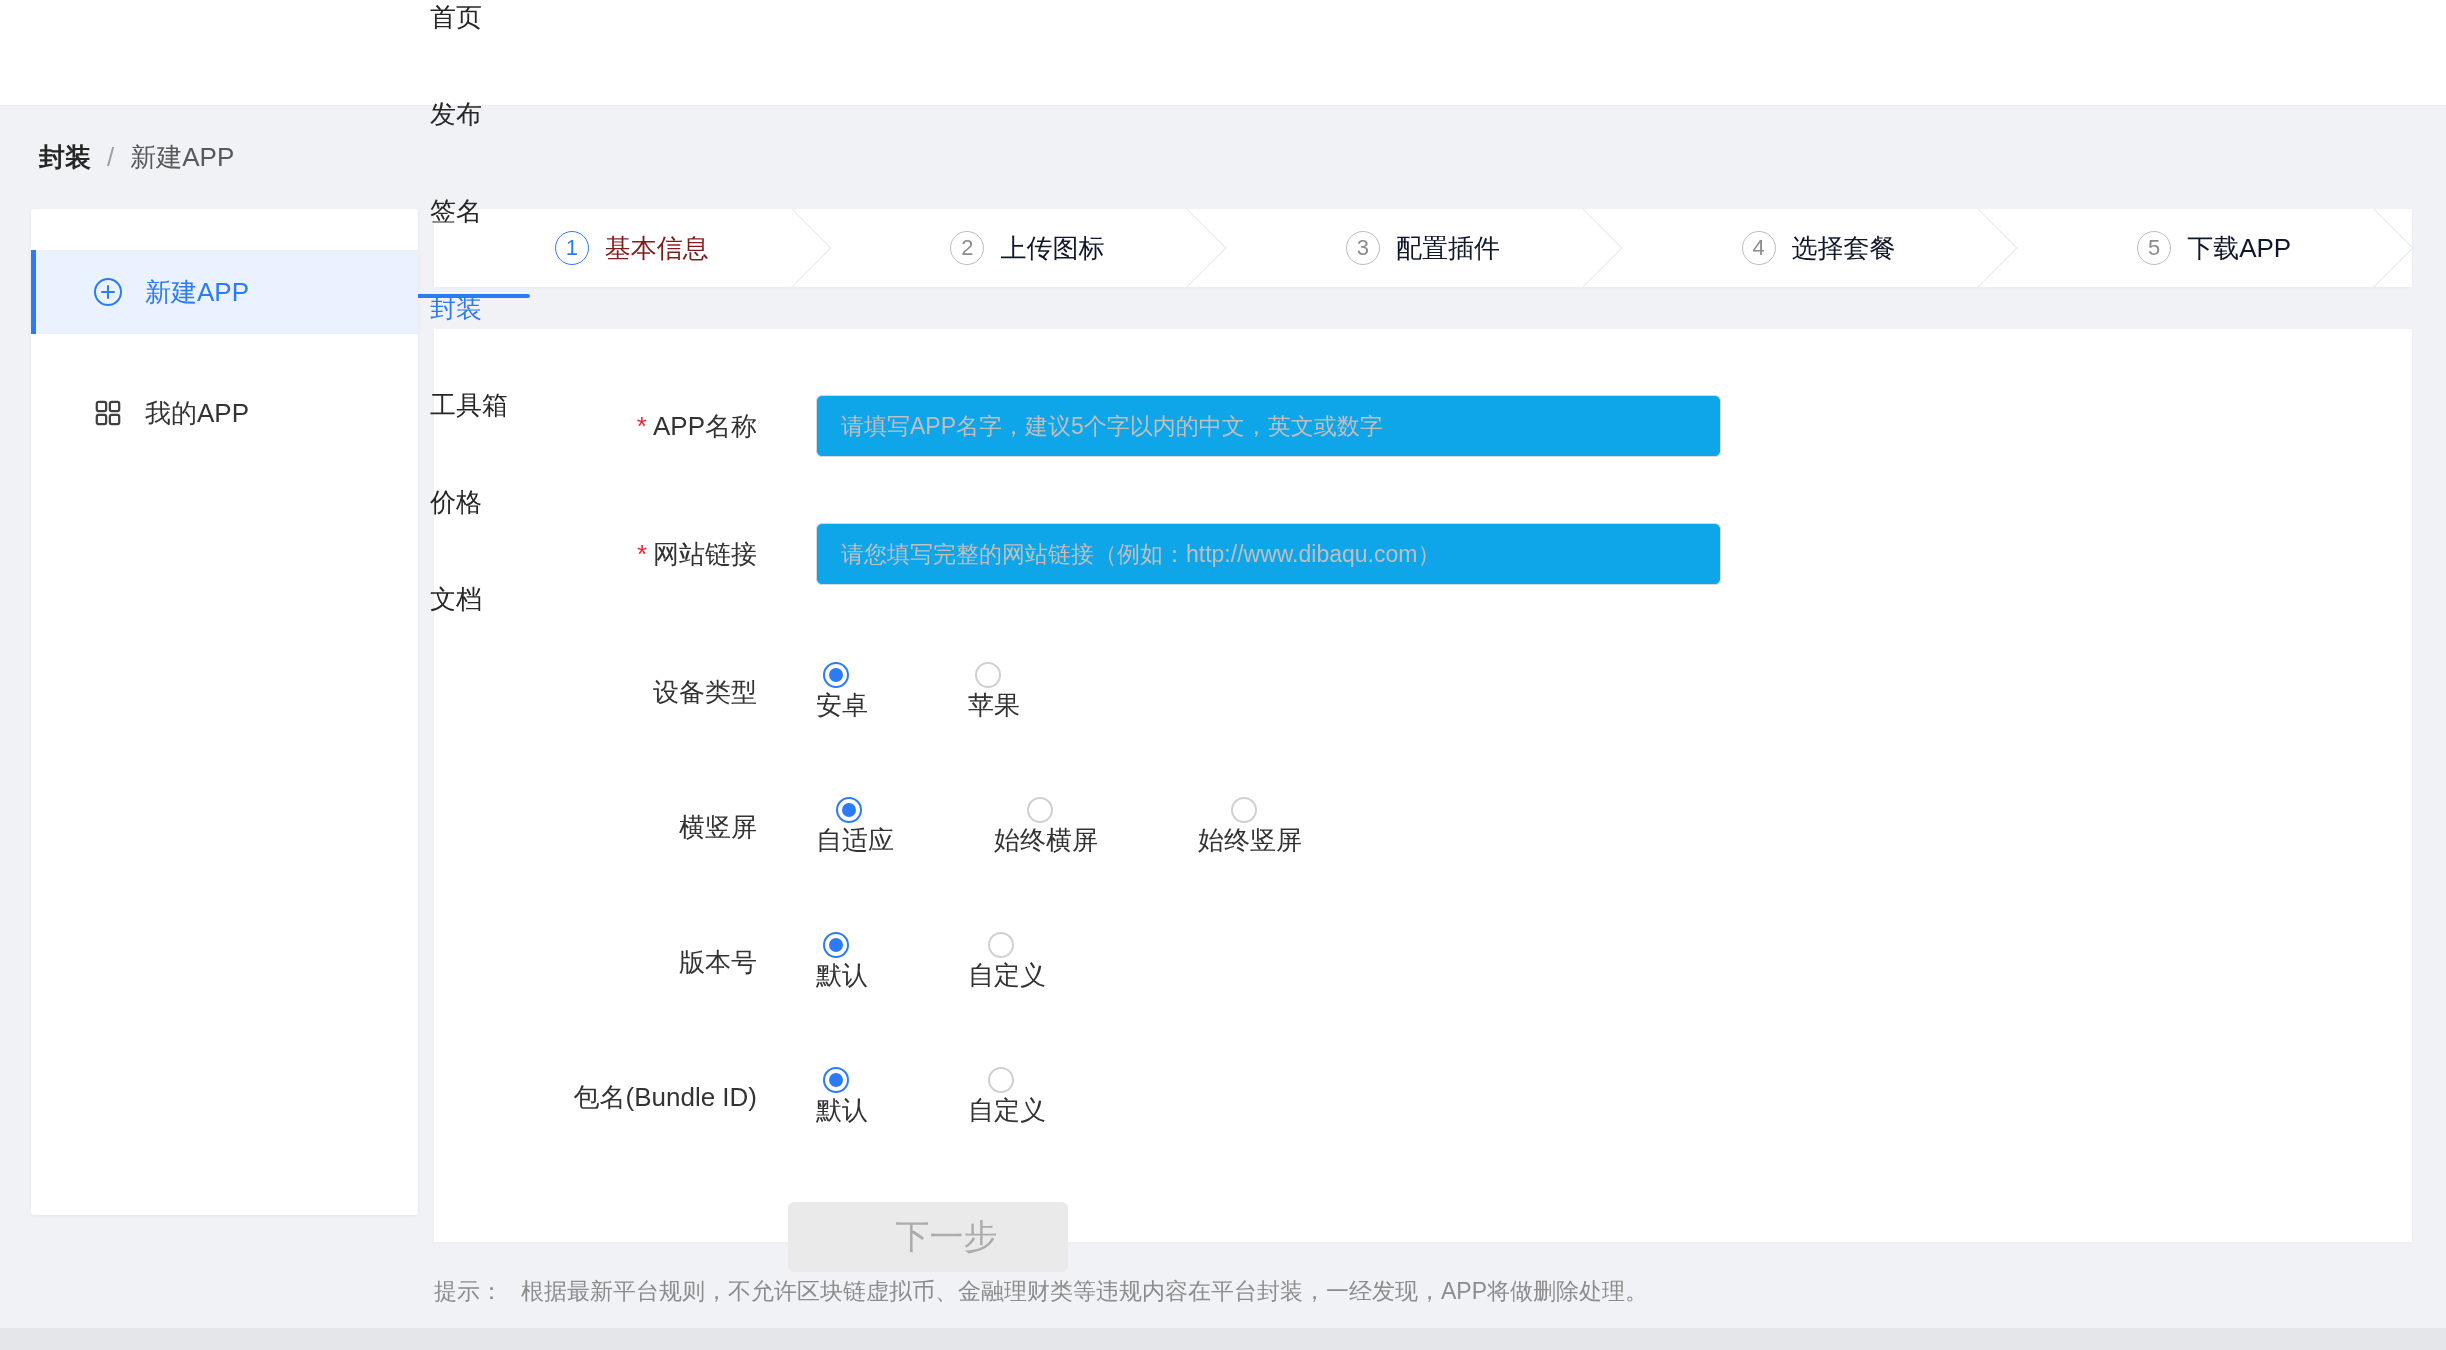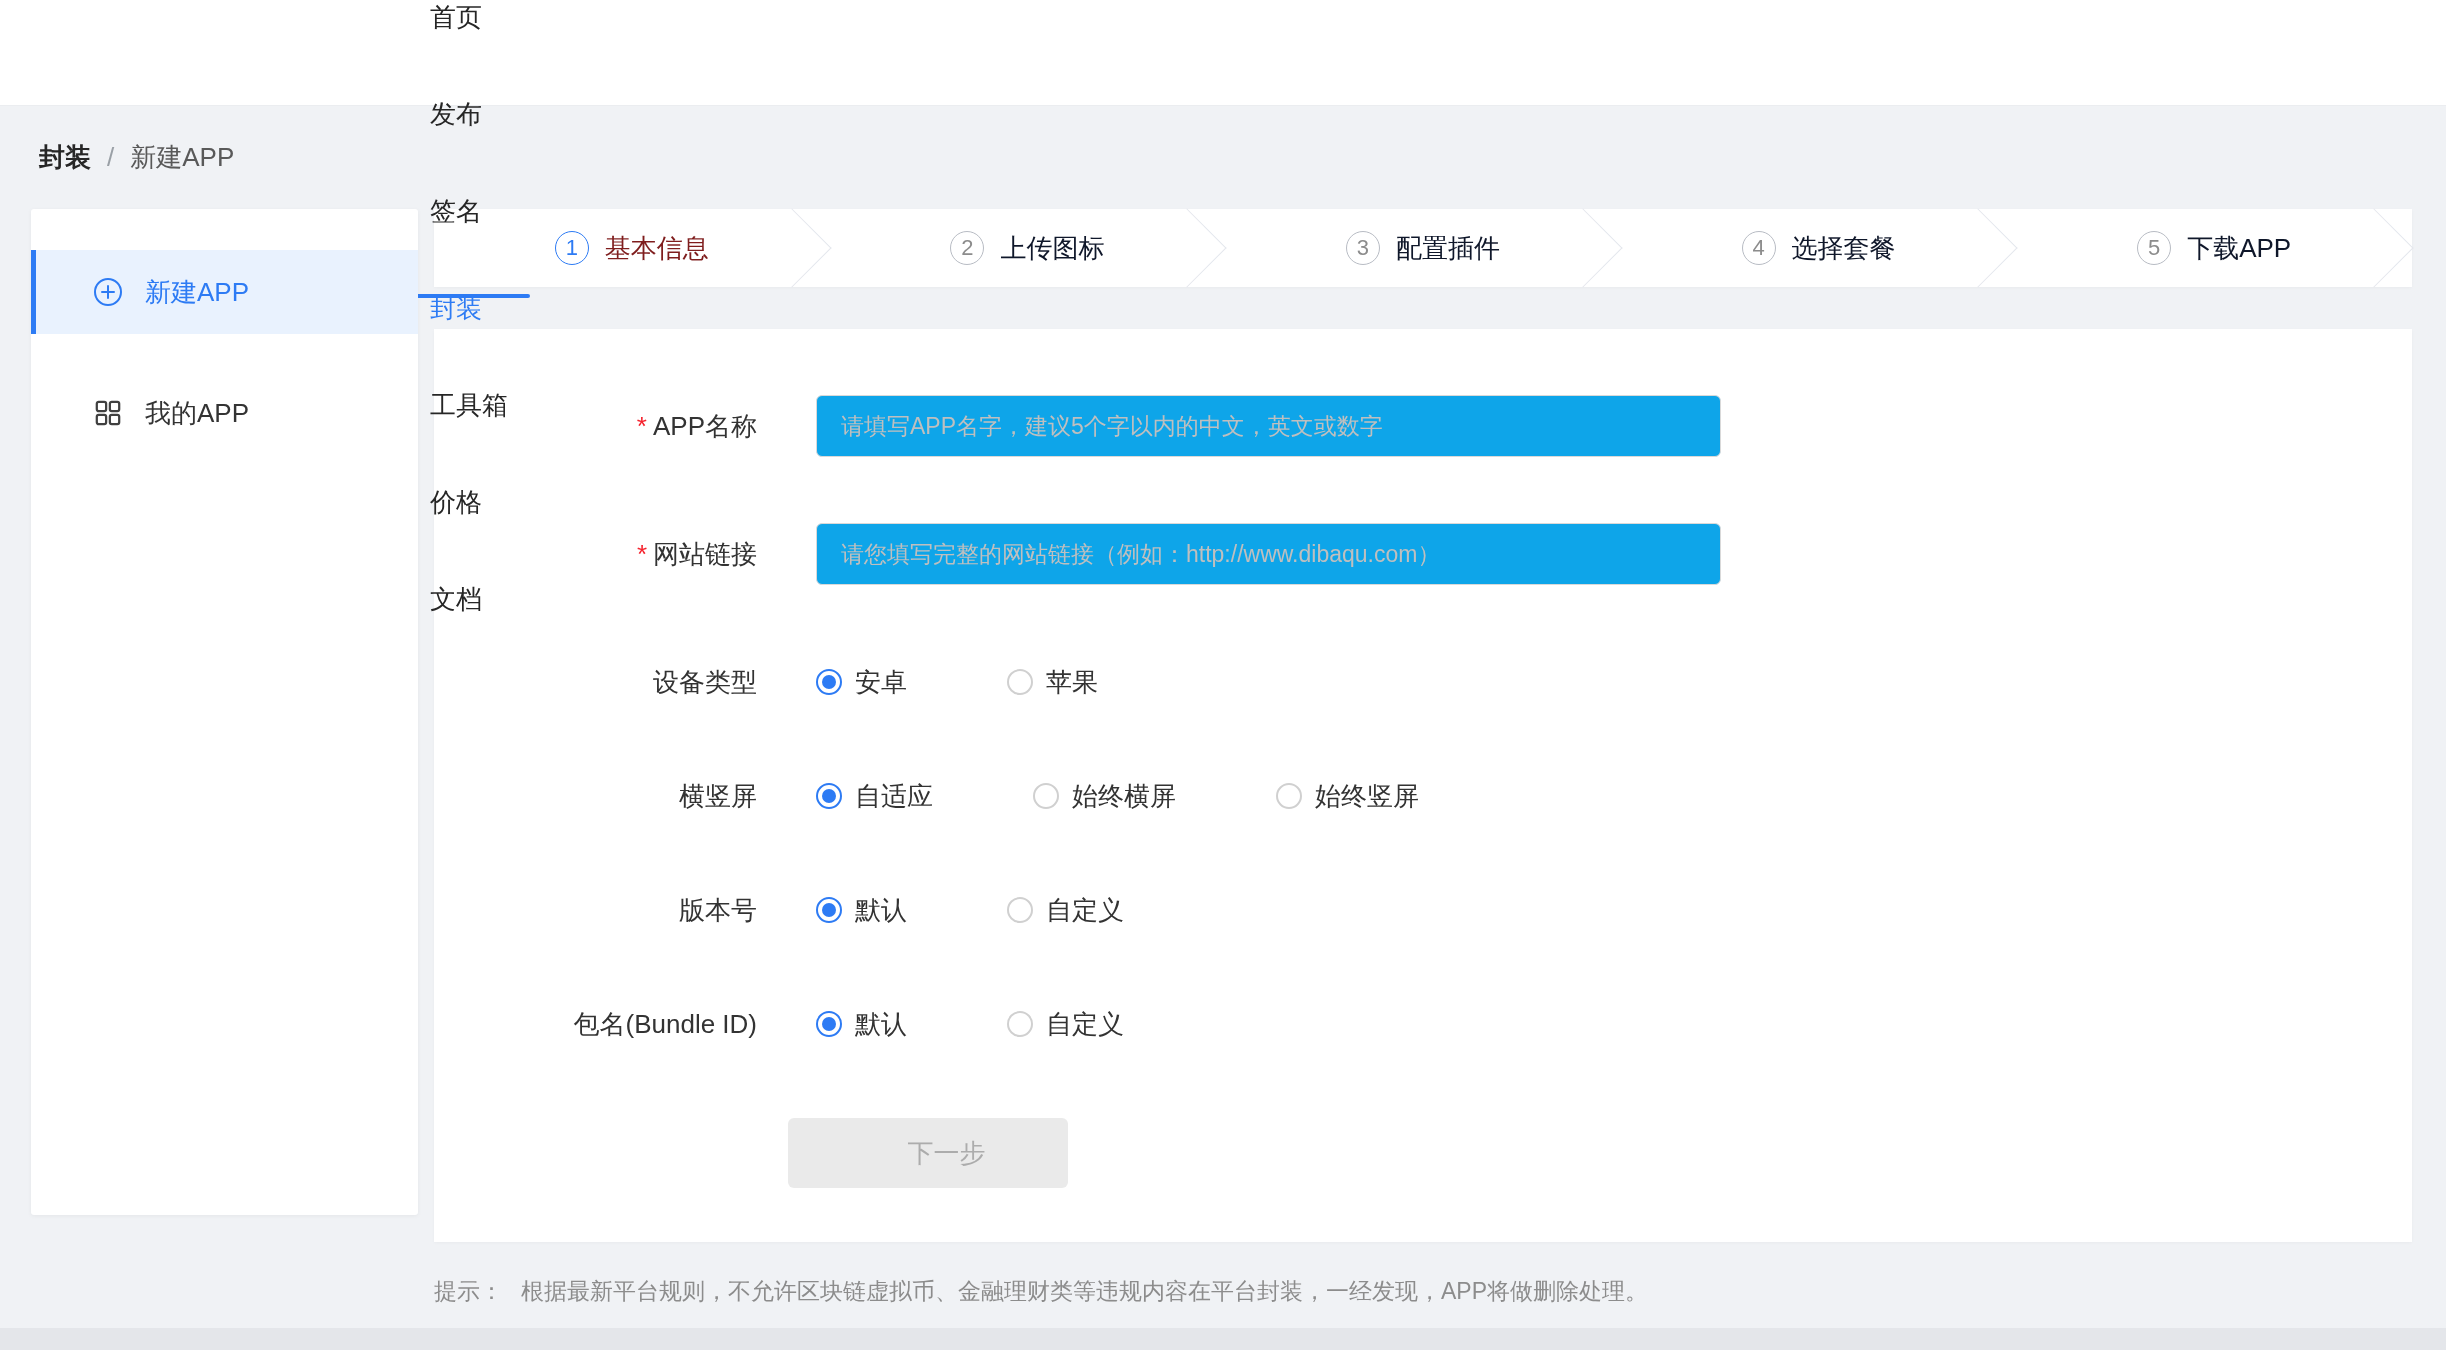--- a/index.html
+++ b/index.html
@@ -51,28 +51,28 @@
   .form-row { display:flex; align-items:center; margin-bottom:66px; }
   .form-row.second-input { margin-bottom:77px; }
   .form-row.radio-row { min-height:40px; margin-bottom:74px; }
   .form-label { width:295px; text-align:right; font-size:26px; color:#333; flex-shrink:0; white-space:nowrap;margin-left:28px; }
   .required { color:#f5222d; margin-right:6px; }
   .form-control { margin-left:59px; display:flex; align-items:center; }
   input.text-input { width:905px; height:62px; border:1px solid #d9d9d9; border-radius:6px; padding:4px 24px; font-size:23px; color:#333; outline:none; background:#0ea5e9; }
   input.text-input::placeholder { color:#bfbfbf; }
 
   
-  .radio-option { display:flex; align-items:center; margin-right:100px; cursor:pointer; }
+  .radio-option { display:flex; align-items:center; margin-right:100px; cursor:pointer;flex-direction:column; }
   .radio-circle { width:26px; height:26px; border-radius:50%; border:2px solid #d0d0d0; background:#fff; margin-right:13px; position:relative; flex-shrink:0; }
   .radio-option.selected .radio-circle { border-color:#2d7bf4; }
   .radio-option.selected .radio-circle::after { content:""; position:absolute; left:50%; top:50%; width:14px; height:14px; margin:-7px 0 0 -7px; border-radius:50%; background:#2d7bf4; }
   .radio-label { font-size:26px; color:#333; white-space:nowrap; }
 
   
-  .next-btn { display:block; margin-left:354px; margin-top:3px; width:280px; height:70px; background:#eaeaea; color:#acacac; border:none; border-radius:6px; font-size:26px; cursor:not-allowed; font-family:Liberation Serif, serif;padding-left:37px; }
+  .next-btn { display:block; margin-left:354px; margin-top:3px; width:280px; height:70px; background:#eaeaea; color:#acacac; border:none; border-radius:6px; font-size:34px; cursor:not-allowed; font-family:Liberation Serif, serif;padding-left:37px; }
 
   
   .hint { margin-top:34px; font-size:23px; color:#8c8c8c; display:flex; }
   .hint-prefix { margin-right:18px;font-family:Liberation Serif, serif; }
 
   
   .footer-strip { position:absolute; left:0; right:0; bottom:0; height:22px; background:#e4e6ea; }
 </style>
 </head>
 <body>

